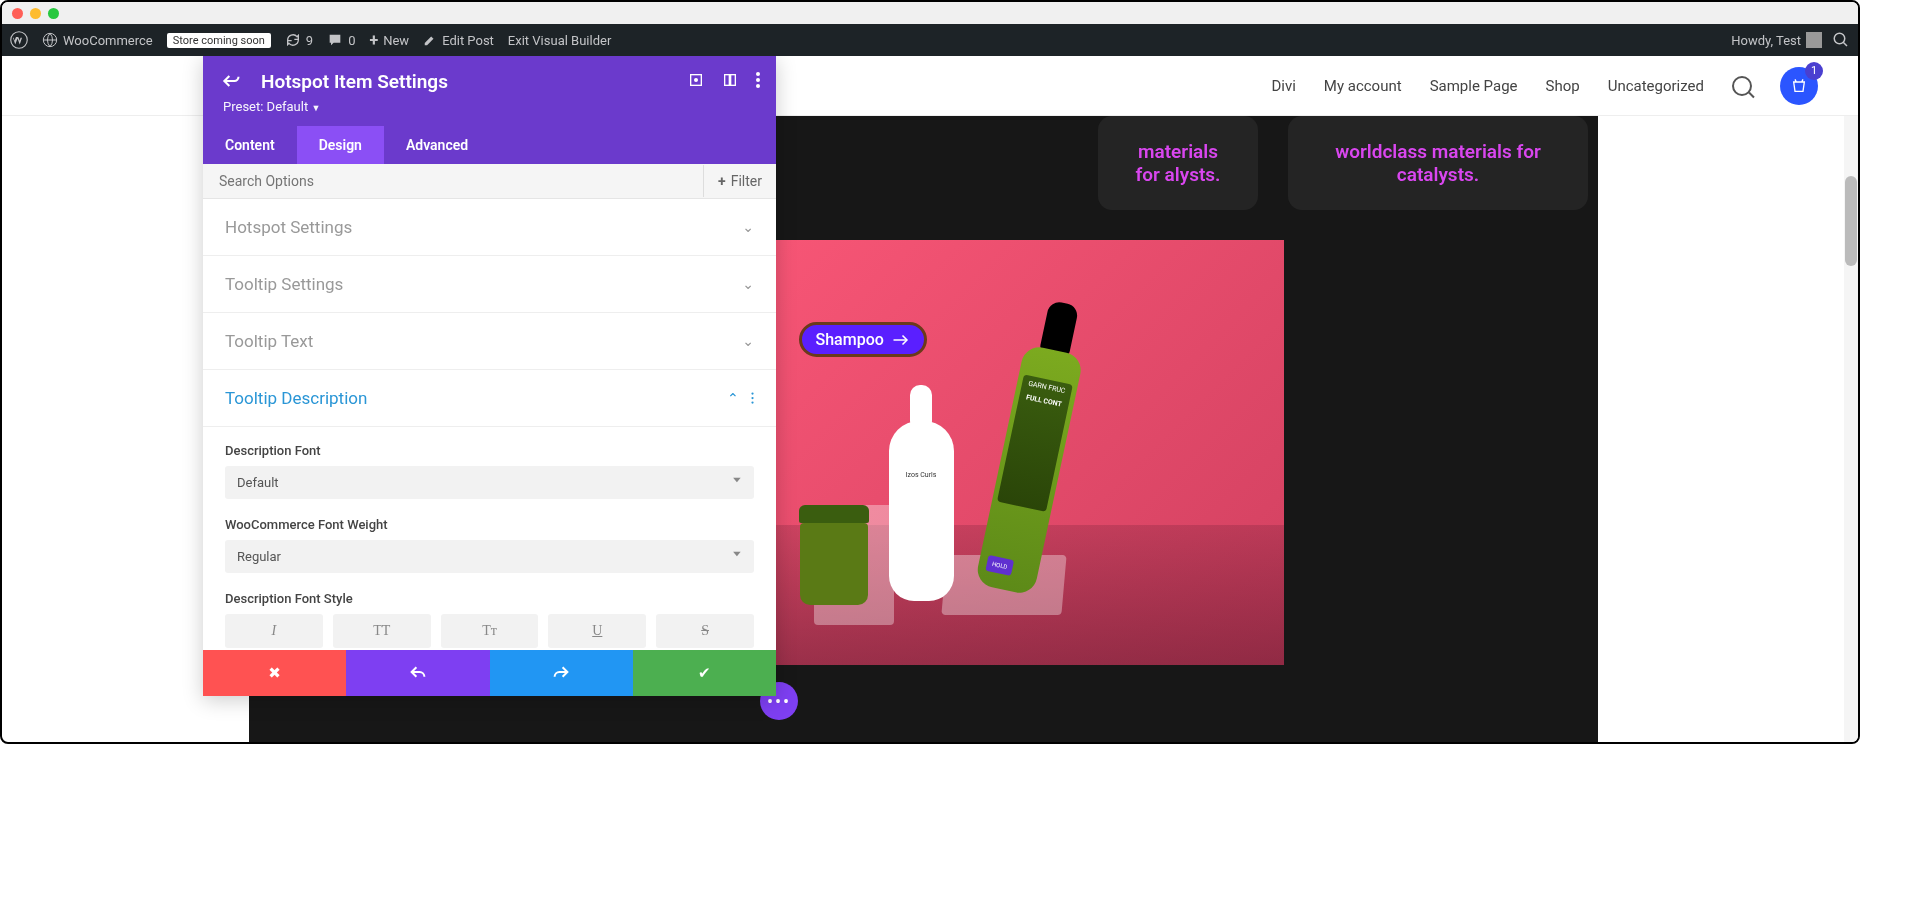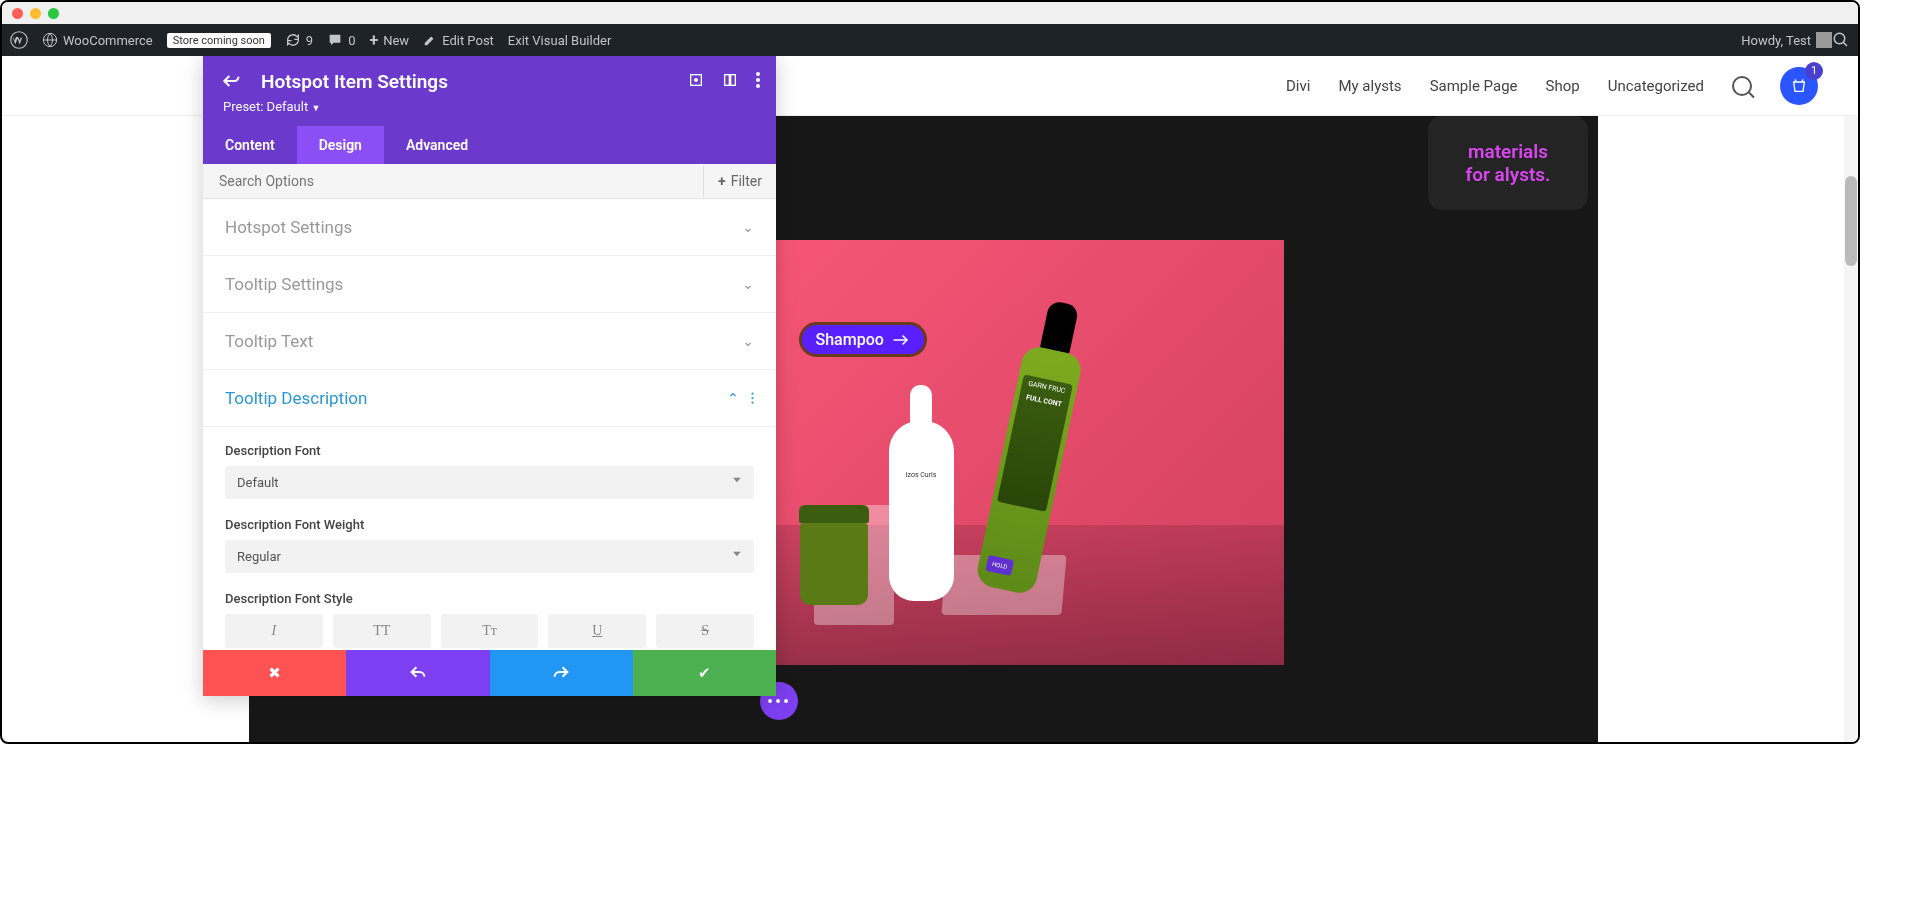--- a/index.html
+++ b/index.html
@@ -10,21 +10,21 @@
 .mac-titlebar { height: 22px; background: #f0f0f0; display: flex; align-items: center; padding: 0 10px; gap: 7px; }
 .mac-dot { width: 11px; height: 11px; border-radius: 50%; }
 .mac-dot.red { background: #ff5f57; }
 .mac-dot.yellow { background: #febc2e; }
 .mac-dot.green { background: #28c840; }
 
 .wp-adminbar { height: 32px; background: #1d2327; color: #f0f0f1; display: flex; align-items: center; padding: 0 8px; font-size: 13px; justify-content: space-between; }
 .wp-left { display: flex; align-items: center; gap: 14px; }
 .wp-item { display: flex; align-items: center; gap: 5px; cursor: pointer; color: #c3c4c7; }
 .wp-badge { background: #fff; color: #333; padding: 1px 6px; font-size: 11px; border-radius: 2px; }
-.wp-right { display: flex; align-items: center; gap: 0; }
+.wp-right { display: flex; align-items: center; gap: 10px; }
 .wp-avatar { width: 16px; height: 16px; background: #999; }
 
 .page-body { position: relative; height: calc(100% - 54px); overflow: hidden; }
 
 .top-nav { position: absolute; top: 0; right: 0; left: 0; height: 60px; background: #fff; display: flex; justify-content: flex-end; align-items: center; padding: 0 40px; gap: 28px; font-size: 15px; color: #444; z-index: 1; border-bottom: 1px solid #eee; }
 .nav-link { cursor: pointer; }
 .search-circle { width: 20px; height: 20px; border: 2px solid #555; border-radius: 50%; position: relative; cursor: pointer; }
 .search-circle::after { content: ''; position: absolute; width: 7px; height: 2px; background: #555; bottom: -2px; right: -5px; transform: rotate(45deg); }
 .cart-btn { width: 38px; height: 38px; background: #2b55ff; border-radius: 50%; display: flex; align-items: center; justify-content: center; position: relative; cursor: pointer; }
 .cart-badge { position: absolute; top: -5px; right: -5px; background: #4a3fd0; color: #fff; width: 18px; height: 18px; border-radius: 50%; font-size: 11px; display: flex; align-items: center; justify-content: center; }
@@ -163,36 +163,37 @@
             <line x1="20" y1="20" x2="15" y2="15"></line>
           </svg>
       </span>
     </div>
   </div>
 
   <div class="page-body">
 
     <div class="top-nav">
       <span class="nav-link">Divi</span>
-      <span class="nav-link">My alysts</span>
+      <span class="nav-link">My account</span>
       <span class="nav-link">Sample Page</span>
       <span class="nav-link">Shop</span>
       <span class="nav-link">Uncategorized</span>
       <span class="search-circle"></span>
       <span class="cart-btn">
         <svg width="16" height="16" viewBox="0 0 24 24" fill="none" stroke="#fff" stroke-width="2">
             <path d="M6 2l2 4h8l2-4M4 6h16l-2 14H6z"></path>
           </svg>
         <span class="cart-badge">1</span>
       </span>
     </div>
 
     <div class="dark-canvas">
       <div class="card-row">
         <div class="card c1">materials for alysts.</div>
+        <div class="card">worldclass materials for catalysts.</div>
       </div>
 
       <div class="product-stage">
         <div class="stage-floor"></div>
         <div class="platform p1"></div>
         <div class="platform p2"></div>
 
         <div class="jar-green">
           <div class="jar-top"></div>
           <div class="jar-body"></div>
@@ -300,21 +301,21 @@
                   <circle cx="2" cy="14" r="1.5"></circle>
                 </svg>
               </span>
           </span>
         </div>
 
         <div class="section-body">
           <div class="field-label">Description Font</div>
           <div class="select-field"><span>Default</span></div>
 
-          <div class="field-label">Description Font Weight</div>
+          <div class="field-label">WooCommerce Font Weight</div>
           <div class="select-field"><span>Regular</span></div>
 
           <div class="field-label">Description Font Style</div>
           <div class="style-btns">
             <button class="style-btn" style="font-style:italic">I</button>
             <button class="style-btn">TT</button>
             <button class="style-btn">Tᴛ</button>
             <button class="style-btn" style="text-decoration:underline">U</button>
             <button class="style-btn" style="text-decoration:line-through">S</button>
           </div>

